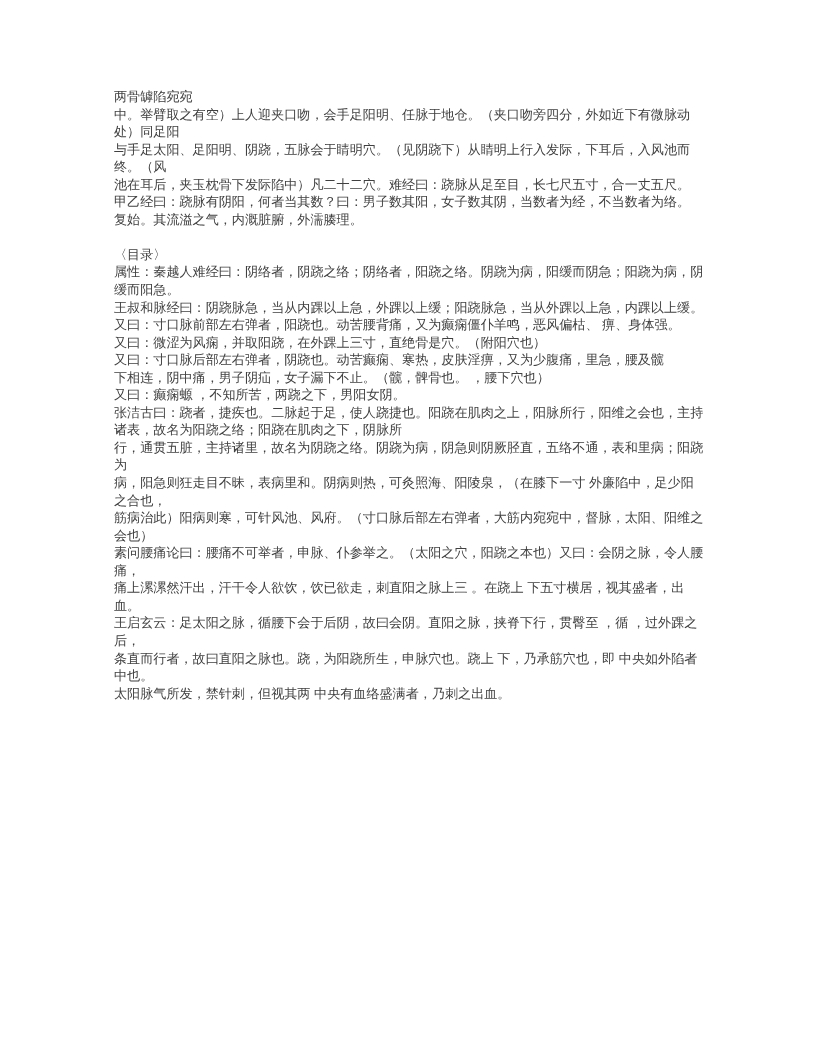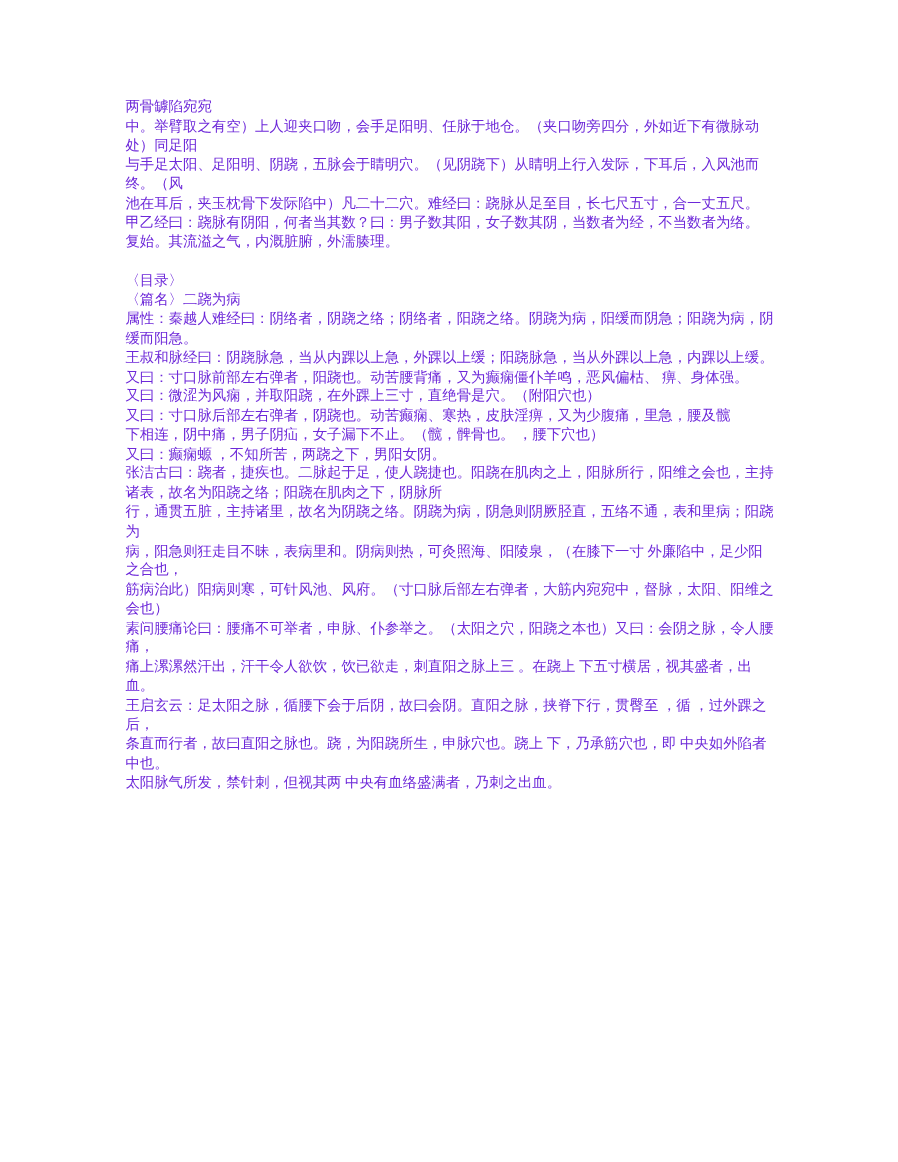--- a/index.html
+++ b/index.html
@@ -25,45 +25,44 @@
   }
   .text-body {
     position: absolute;
     left: 114px;
     top: 88px;
     width: 590px;
   }
   .line {
     font-size: 13.1px;
     line-height: 17.55px;
-    color: #6d28d9;
+    color: #404040;
     white-space: pre-wrap;
     word-break: break-all;
     letter-spacing: 0px;
-    font-family: Liberation Serif, serif;
+    font-family: Liberation Sans, sans-serif;
     min-height: 17.55px;
   }
   .line.blank {
     height: 17.55px;
   }
 </style>
 </head>
 <body>
 
 <div class="page">
   <div class="text-body" id="text-body">
       <div class="line">两骨罅陷宛宛</div>
       <div class="line">中。举臂取之有空）上人迎夹口吻，会手足阳明、任脉于地仓。（夹口吻旁四分，外如近下有微脉动处）同足阳</div>
       <div class="line">与手足太阳、足阳明、阴跷，五脉会于睛明穴。（见阴跷下）从睛明上行入发际，下耳后，入风池而终。（风</div>
       <div class="line">池在耳后，夹玉枕骨下发际陷中）凡二十二穴。难经曰：跷脉从足至目，长七尺五寸，合一丈五尺。</div>
       <div class="line">甲乙经曰：跷脉有阴阳，何者当其数？曰：男子数其阳，女子数其阴，当数者为经，不当数者为络。</div>
       <div class="line">复始。其流溢之气，内溉脏腑，外濡腠理。</div>
       <div class="line blank"></div>
       <div class="line">〈目录〉</div>
-      <div class="line">〈篇名〉二跷为病</div>
       <div class="line">属性：秦越人难经曰：阴络者，阴跷之络；阴络者，阳跷之络。阴跷为病，阳缓而阴急；阳跷为病，阴缓而阳急。</div>
       <div class="line">王叔和脉经曰：阴跷脉急，当从内踝以上急，外踝以上缓；阳跷脉急，当从外踝以上急，内踝以上缓。</div>
       <div class="line">又曰：寸口脉前部左右弹者，阳跷也。动苦腰背痛，又为癫痫僵仆羊鸣，恶风偏枯、 痹、身体强。</div>
       <div class="line">又曰：微涩为风痫，并取阳跷，在外踝上三寸，直绝骨是穴。（附阳穴也）</div>
       <div class="line">又曰：寸口脉后部左右弹者，阴跷也。动苦癫痫、寒热，皮肤淫痹，又为少腹痛，里急，腰及髋</div>
       <div class="line">下相连，阴中痛，男子阴疝，女子漏下不止。（髋，髀骨也。 ，腰下穴也）</div>
       <div class="line">又曰：癫痫螈 ，不知所苦，两跷之下，男阳女阴。</div>
       <div class="line">张洁古曰：跷者，捷疾也。二脉起于足，使人跷捷也。阳跷在肌肉之上，阳脉所行，阳维之会也，主持</div>
       <div class="line">诸表，故名为阳跷之络；阳跷在肌肉之下，阴脉所</div>
       <div class="line">行，通贯五脏，主持诸里，故名为阴跷之络。阴跷为病，阴急则阴厥胫直，五络不通，表和里病；阳跷为</div>

